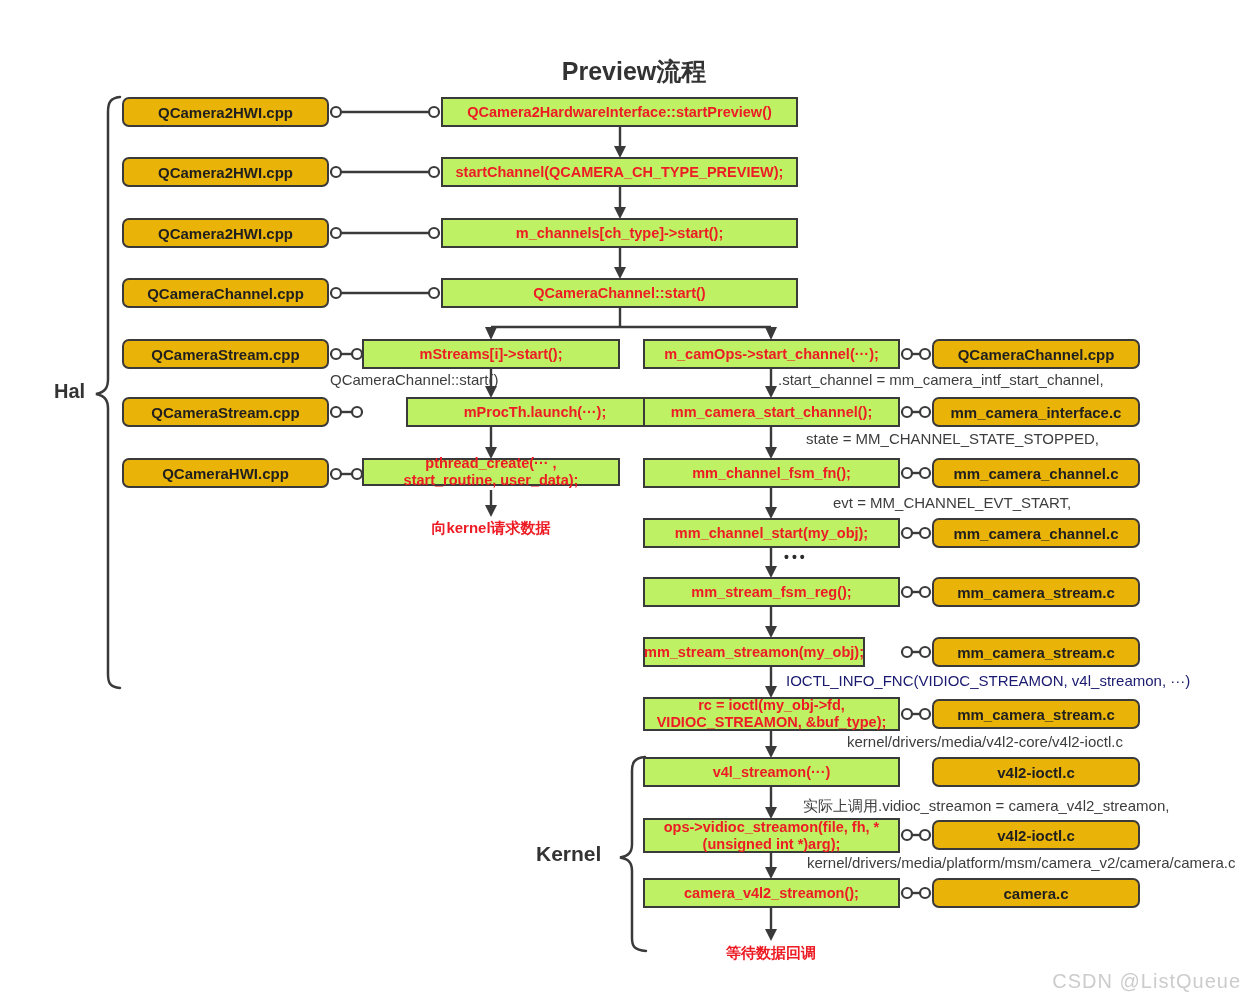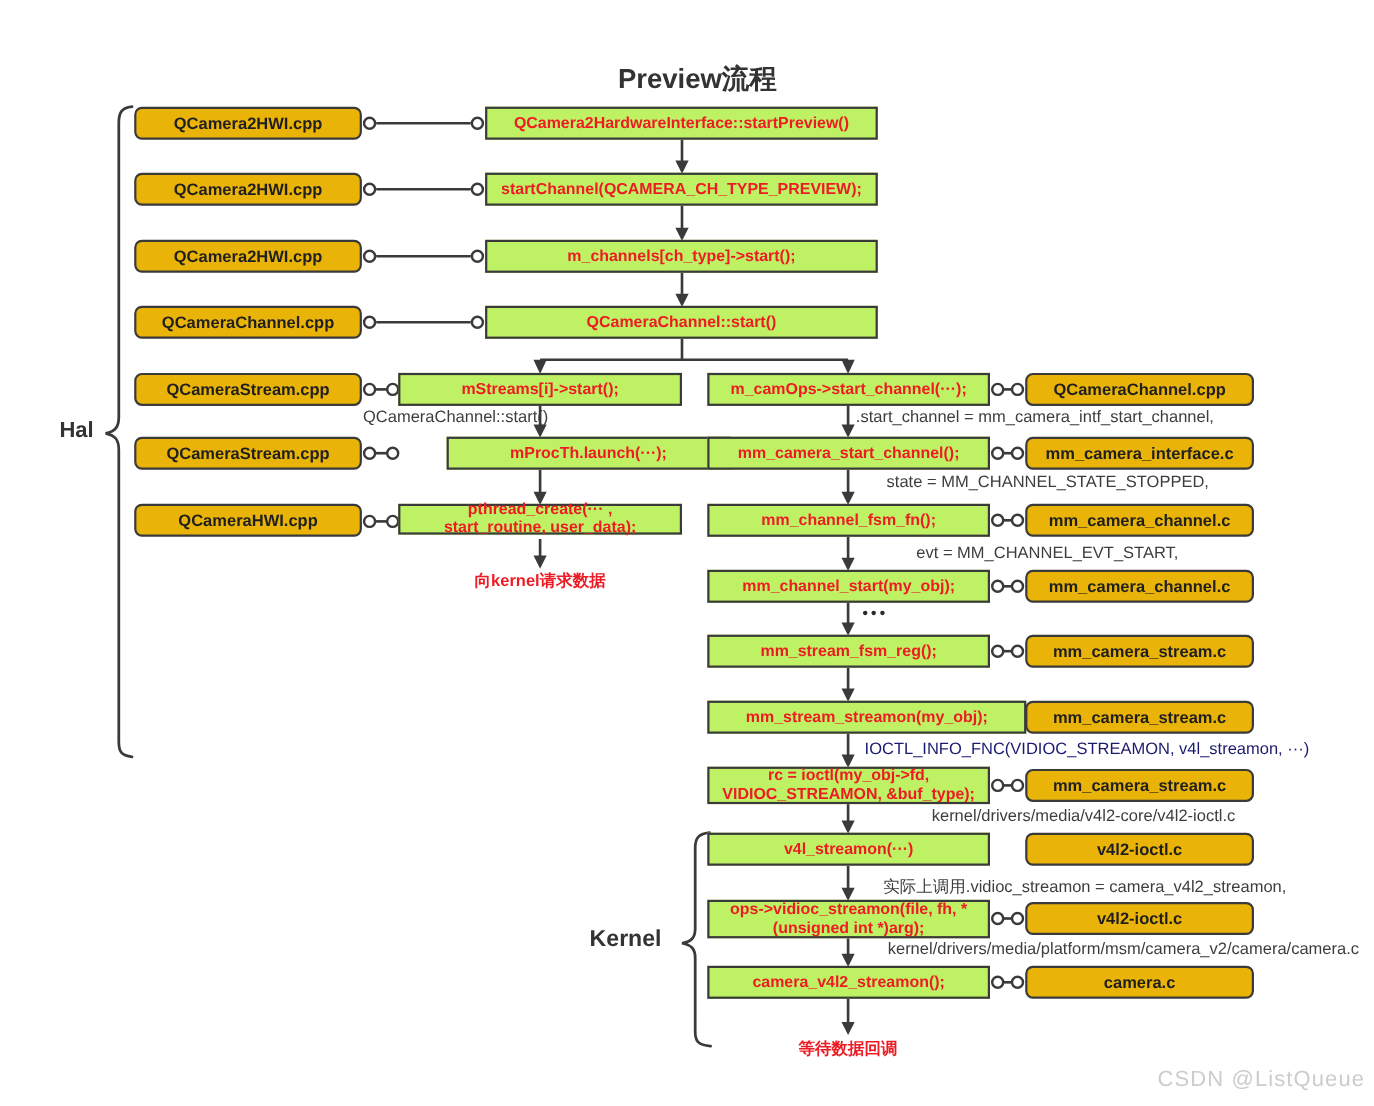--- a/index.html
+++ b/index.html
@@ -177,21 +177,21 @@
   <div class="cbox" style="left:362px;top:458px;width:258px;height:28px;">pthread_create(··· ,
 start_routine, user_data);</div>
   <div class="note" style="left:391px;top:519px;">向kernel请求数据</div>
 
   <div class="cbox" style="left:643px;top:339px;width:257px;height:30px;">m_camOps-&gt;start_channel(···);</div>
   <div class="cbox" style="left:643px;top:397px;width:257px;height:30px;">mm_camera_start_channel();</div>
   <div class="cbox" style="left:643px;top:458px;width:257px;height:30px;">mm_channel_fsm_fn();</div>
   <div class="cbox" style="left:643px;top:518px;width:257px;height:30px;">mm_channel_start(my_obj);</div>
   <div class="ellipsis" style="left:784px;top:549px;">•••</div>
   <div class="cbox" style="left:643px;top:577px;width:257px;height:30px;">mm_stream_fsm_reg();</div>
-  <div class="cbox" style="left:643px;top:637px;width:290px;height:30px;">mm_stream_streamon(my_obj);</div>
+  <div class="cbox" style="left:643px;top:637px;width:222px;height:30px;">mm_stream_streamon(my_obj);</div>
   <div class="cbox" style="left:643px;top:697px;width:257px;height:34px;">rc = ioctl(my_obj-&gt;fd,
 VIDIOC_STREAMON, &amp;buf_type);</div>
   <div class="cbox" style="left:643px;top:757px;width:257px;height:30px;">v4l_streamon(···)</div>
   <div class="cbox" style="left:643px;top:818px;width:257px;height:35px;">ops-&gt;vidioc_streamon(file, fh, *
 (unsigned int *)arg);</div>
   <div class="cbox" style="left:643px;top:878px;width:257px;height:30px;">camera_v4l2_streamon();</div>
   <div class="note" style="left:671px;top:944px;">等待数据回调</div>
 
   <div class="fbox" style="left:932px;top:339px;width:208px;height:30px;">QCameraChannel.cpp</div>
   <div class="fbox" style="left:932px;top:397px;width:208px;height:30px;">mm_camera_interface.c</div>

